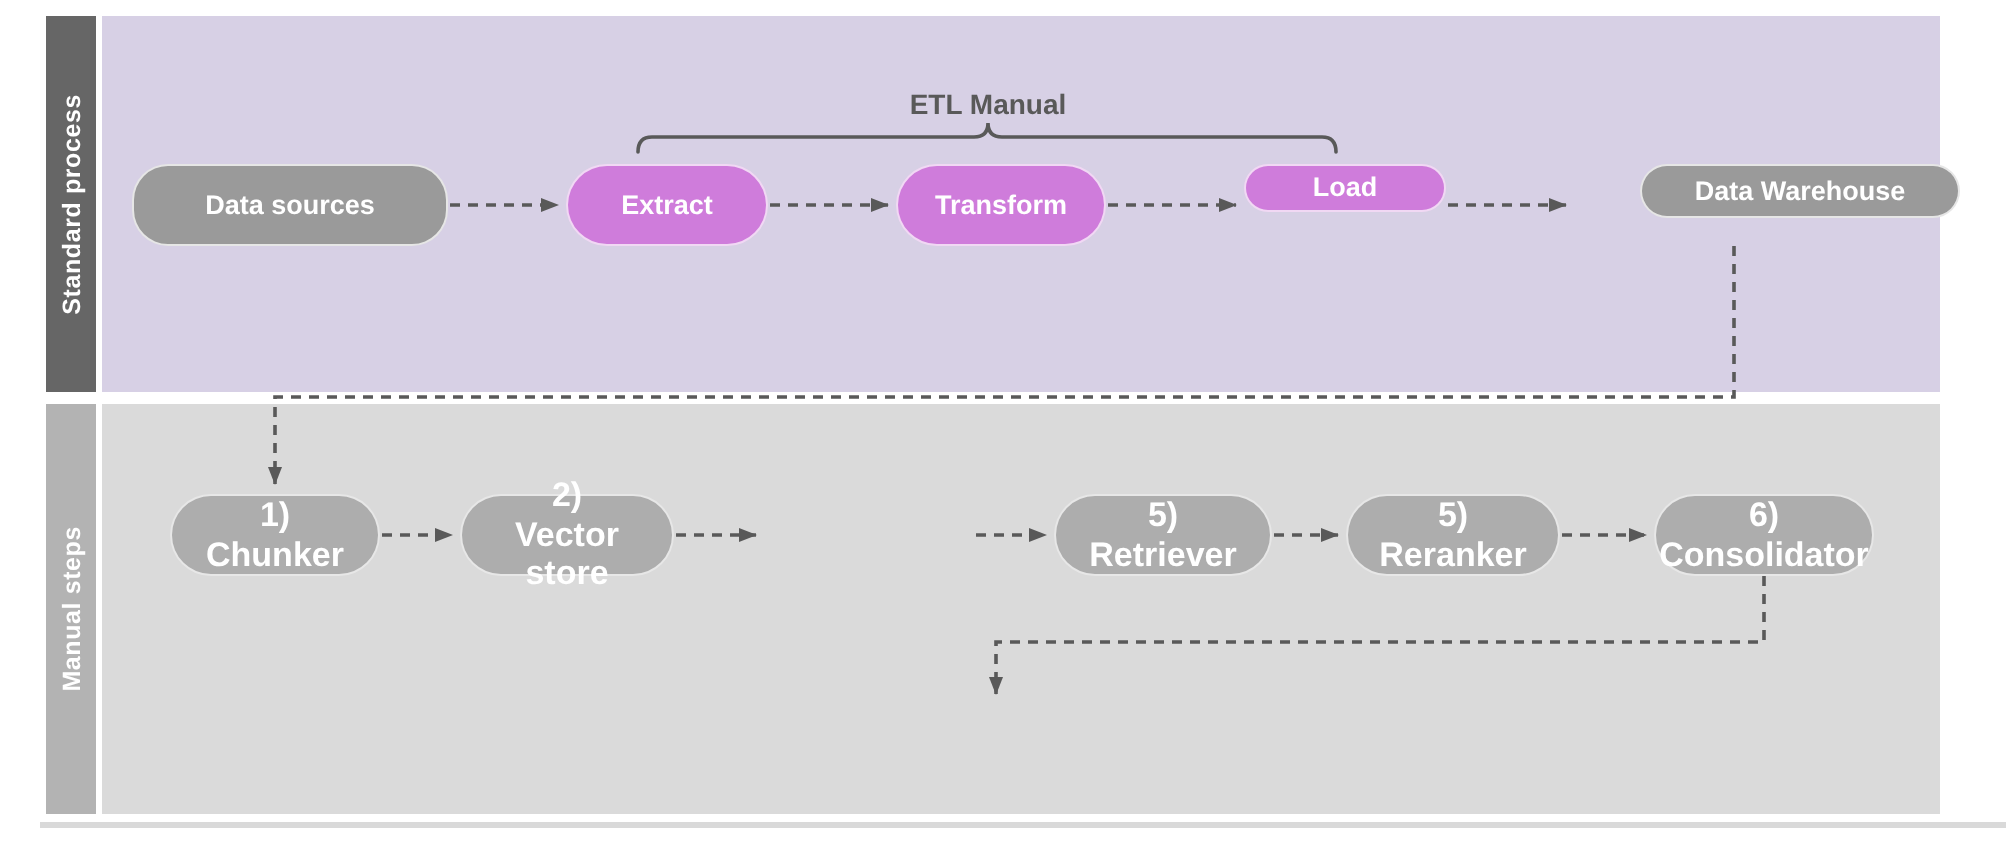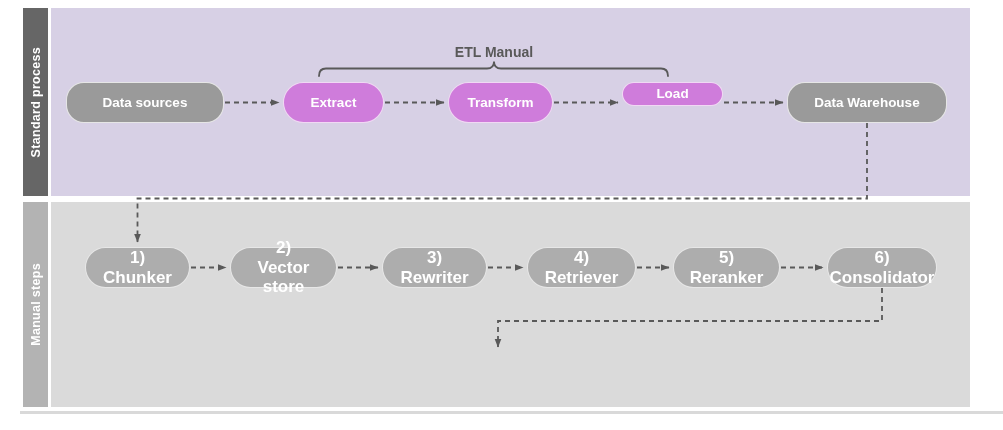--- a/index.html
+++ b/index.html
@@ -84,23 +84,22 @@
 
     <path class="solid" stroke-linecap="round" d="M319 76 Q319 68.5 326 68.5 L487 68.5 Q494 68.5 494 61.5 Q494 68.5 501 68.5 L661 68.5 Q668 68.5 668 76"></path>
   </svg>
 
   <div id="etl-label">ETL Manual</div>
 
   <div class="node rect gray-box" style="left:66px;top:82px;width:158px;height:41px">Data sources</div>
   <div class="node pill purple" style="left:283px;top:82px;width:101px;height:41px">Extract</div>
   <div class="node pill purple" style="left:448px;top:82px;width:105px;height:41px">Transform</div>
   <div class="node pill purple" style="left:622px;top:82px;width:101px;height:24px">Load</div>
-  <div class="node rect gray-box" style="left:787px;top:82px;width:160px;height:41px">Data Warehouse</div>
+  <div class="node rect gray-box" style="left:820px;top:82px;width:160px;height:27px">Data Warehouse</div>
 
   <div class="node pill gray-pill" style="left:85px;top:247px;width:105px;height:41px">1) Chunker</div>
   <div class="node pill gray-pill" style="left:230px;top:247px;width:107px;height:41px;padding:0 20px">2) Vector store</div>
-  <div class="node pill gray-pill" style="left:382px;top:247px;width:105px;height:41px">3) Rewriter</div>
-  <div class="node pill gray-pill" style="left:527px;top:247px;width:109px;height:41px">4) Retriever</div>
+  <div class="node pill gray-pill" style="left:527px;top:247px;width:109px;height:41px">5) Retriever</div>
   <div class="node pill gray-pill" style="left:673px;top:247px;width:107px;height:41px">5) Reranker</div>
   <div class="node pill gray-pill" style="left:827px;top:247px;width:110px;height:41px">6) Consolidator</div>
 
   <div id="bottom-divider"></div>
 </div>
 
 </body></html>

